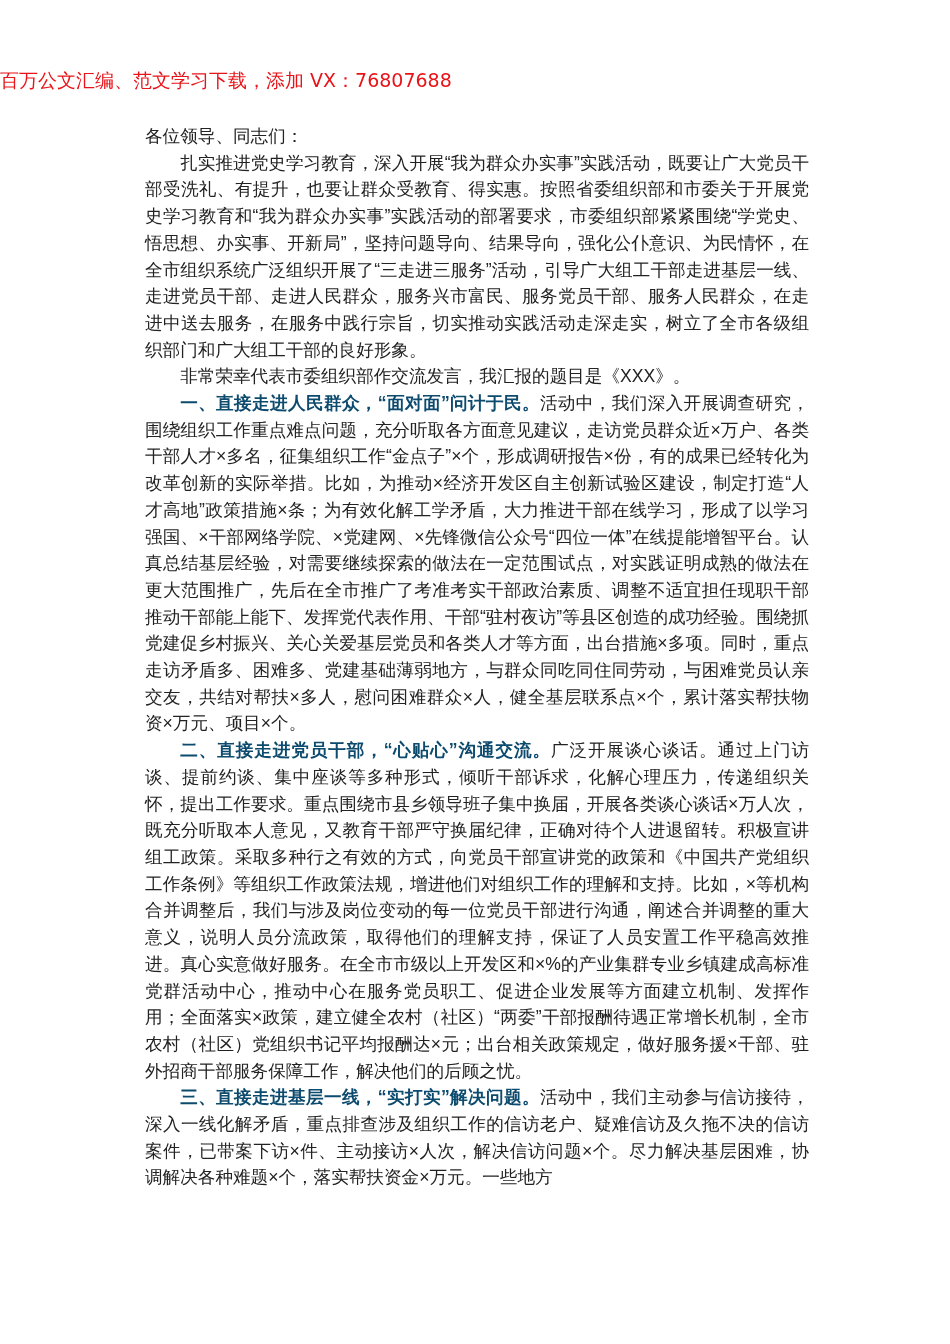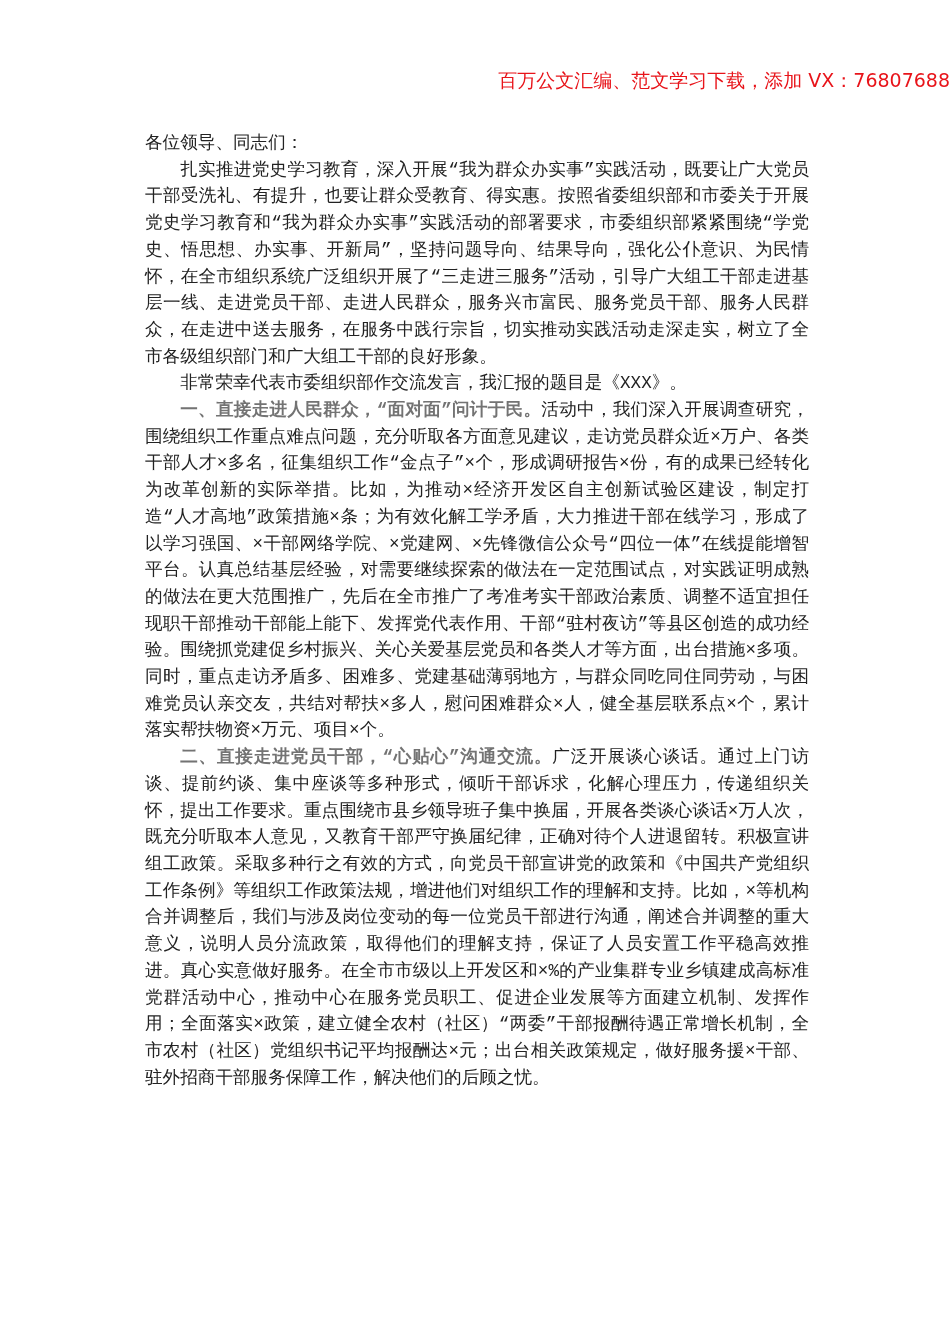--- a/index.html
+++ b/index.html
@@ -1,42 +1,43 @@
 <!DOCTYPE html>
 <html><head>
 <meta charset="utf-8">
 <style>
   html, body { margin:0; padding:0; background:#ffffff; }
   body { width:950px; height:1344px; position:relative; overflow:hidden; }
   .page { position:absolute; left:0; top:0; width:950px; height:1344px; background:#fff; }
   .header {
-    position:absolute; left:0; top:66px; width:950px; text-align:right;
+    position:absolute; left:0; top:66px; width:950px; text-align:left;
     font-family:"DejaVu Sans","Liberation Sans",sans-serif;
     font-size:19px; color:#e8141a; letter-spacing:0px; line-height:28px;
   }
   .body {
-    position:absolute; left:145px; top:130px; width:664px;
-    font-family:Liberation Mono, monospace;
+    position:absolute; left:145px; top:123px; width:664px;
+    font-family:Liberation Sans, sans-serif;
     font-size:17.6px; line-height:26.7px; color:#222;
     text-align:justify; text-justify:inter-character;
   }
   .body p { margin:0; }
   .indent { text-indent:2em; }
-  .lead { font-weight:bold; color:#737373; }
+  .lead { font-weight:bold; color:#0c4a6e; }
 </style>
 </head>
 <body>
 
 <div class="page">
   <div class="header">百万公文汇编、范文学习下载，添加 VX：76807688</div>
 
   <div class="body">
     <p>各位领导、同志们：</p>
     <p class="indent"><span>扎实推进党史学习教育，深入开展“我为群众办实事”实践活动，既要让广大党员干部受洗礼、有提升，也要让群众受教育、得实惠。按照省委组织部和市委关于开展党史学习教育和“我为群众办实事”实践活动的部署要求，市委组织部紧紧围绕“学党史、悟思想、办实事、开新局”，坚持问题导向、结果导向，强化公仆意识、为民情怀，在全市组织系统广泛组织开展了“三走进三服务”活动，引导广大组工干部走进基层一线、走进党员干部、走进人民群众，服务兴市富民、服务党员干部、服务人民群众，在走进中送去服务，在服务中践行宗旨，切实推动实践活动走深走实，树立了全市各级组织部门和广大组工干部的良好形象。</span></p>
 
     <p class="indent">非常荣幸代表市委组织部作交流发言，我汇报的题目是《XXX》。</p>
 
     <p class="indent"><span class="lead">一、直接走进人民群众，“面对面”问计于民。</span><span>活动中，我们深入开展调查研究，围绕组织工作重点难点问题，充分听取各方面意见建议，走访党员群众近×万户、各类干部人才×多名，征集组织工作“金点子”×个，形成调研报告×份，有的成果已经转化为改革创新的实际举措。比如，为推动×经济开发区自主创新试验区建设，制定打造“人才高地”政策措施×条；为有效化解工学矛盾，大力推进干部在线学习，形成了以学习强国、×干部网络学院、×党建网、×先锋微信公众号“四位一体”在线提能增智平台。认真总结基层经验，对需要继续探索的做法在一定范围试点，对实践证明成熟的做法在更大范围推广，先后在全市推广了考准考实干部政治素质、调整不适宜担任现职干部推动干部能上能下、发挥党代表作用、干部“驻村夜访”等县区创造的成功经验。围绕抓党建促乡村振兴、关心关爱基层党员和各类人才等方面，出台措施×多项。同时，重点走访矛盾多、困难多、党建基础薄弱地方，与群众同吃同住同劳动，与困难党员认亲交友，共结对帮扶×多人，慰问困难群众×人，健全基层联系点×个，累计落实帮扶物资×万元、项目×个。</span></p>
 
     <p class="indent"><span class="lead">二、直接走进党员干部，“心贴心”沟通交流。</span><span>广泛开展谈心谈话。通过上门访谈、提前约谈、集中座谈等多种形式，倾听干部诉求，化解心理压力，传递组织关怀，提出工作要求。重点围绕市县乡领导班子集中换届，开展各类谈心谈话×万人次，既充分听取本人意见，又教育干部严守换届纪律，正确对待个人进退留转。积极宣讲组工政策。采取多种行之有效的方式，向党员干部宣讲党的政策和《中国共产党组织工作条例》等组织工作政策法规，增进他们对组织工作的理解和支持。比如，×等机构合并调整后，我们与涉及岗位变动的每一位党员干部进行沟通，阐述合并调整的重大意义，说明人员分流政策，取得他们的理解支持，保证了人员安置工作平稳高效推进。真心实意做好服务。在全市市级以上开发区和×%的产业集群专业乡镇建成高标准党群活动中心，推动中心在服务党员职工、促进企业发展等方面建立机制、发挥作用；全面落实×政策，建立健全农村（社区）“两委”干部报酬待遇正常增长机制，全市农村（社区）党组织书记平均报酬达×元；出台相关政策规定，做好服务援×干部、驻外招商干部服务保障工作，解决他们的后顾之忧。</span></p>
 
+    <p class="indent"><span class="lead">三、直接走进基层一线，“实打实”解决问题。</span><span>活动中，我们主动参与信访接待，深入一线化解矛盾，重点排查涉及组织工作的信访老户、疑难信访及久拖不决的信访案件，已带案下访×件、主动接访×人次，解决信访问题×个。尽力解决基层困难，协调解决各种难题×个，落实帮扶资金×万元。一些地方</span></p>
   </div>
 </div>
 
 </body></html>

